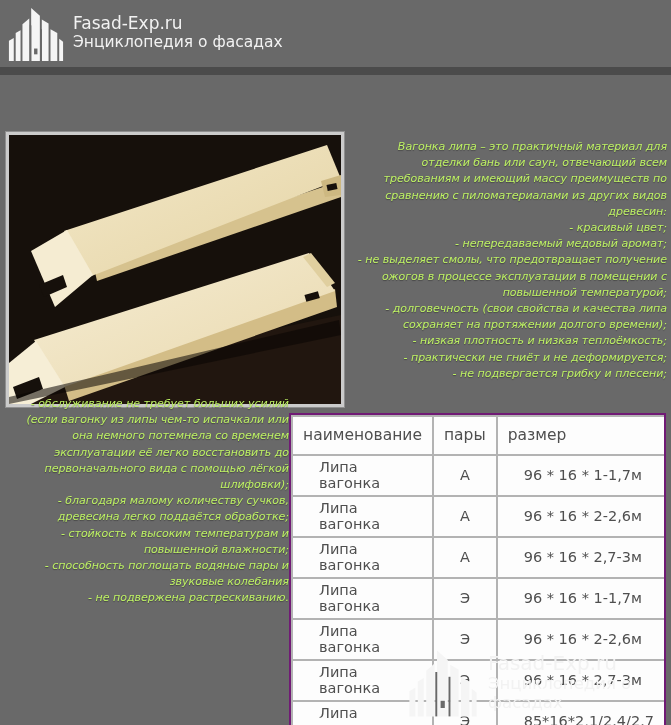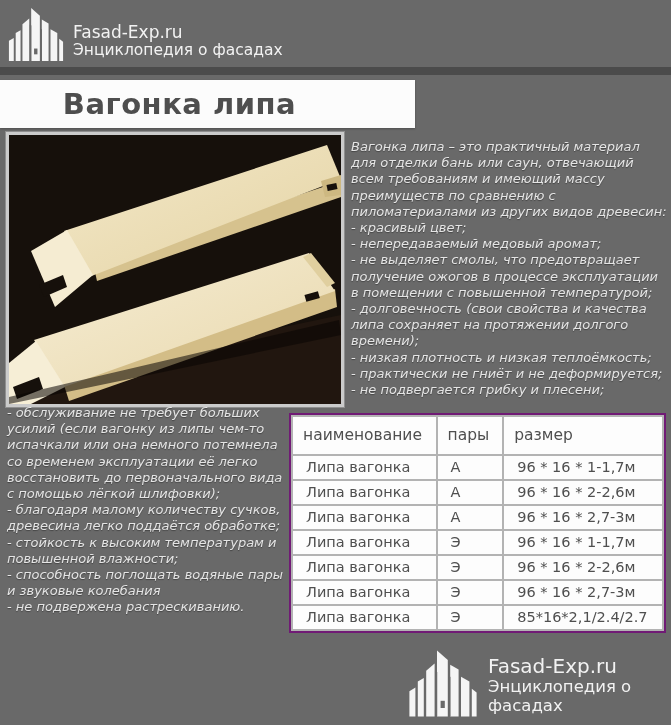--- a/index.html
+++ b/index.html
@@ -3,21 +3,21 @@
 <meta charset="utf-8">
 <style>
   html,body{margin:0;padding:0;}
   .page{
     position:relative; width:671px; height:725px;
     background:#696969; overflow:hidden;
     font-family:"DejaVu Sans", sans-serif;
   }
   
   .dark-band{position:absolute; left:0; top:67px; width:671px; height:8px; background:#4b4b4b;}
-  .logo{position:absolute; display:flex; align-items:flex-end;}
+  .logo{position:absolute; display:flex; align-items:center;}
   .logo-header{left:7px; top:6px;}
   .logo-footer{left:406px; top:648px;}
   .logo svg{display:block;}
   .logo-text{margin-left:8px; color:#f2f2f2; line-height:1.15; padding-bottom:4px;}
   .logo-header .site-name{font-size:17px;}
   .logo-header .site-tagline{font-size:15.5px;}
   .logo-footer .site-name{font-size:20px;}
   .logo-footer .site-tagline{font-size:16.5px;}
   
   .title-bar{
@@ -31,38 +31,39 @@
   }
   
   .photo{
     position:absolute; left:6px; top:132px; width:338px; height:275px;
     box-sizing:border-box; border:3px solid #cbcbcb; outline:1px solid #8f8f8f;
     background:#16100b;
   }
   .photo svg{display:block; width:100%; height:100%;}
   
   .body-text{
-    position:absolute; color:#e5e5e5; font-style:italic;
-    font-size:13px; line-height:16.2px; white-space:pre-line;
+    position:absolute; color:#bef264; font-style:italic;
+    font-size:11px; line-height:16.2px; white-space:pre-line;
     text-shadow:0 1px 1px rgba(0,0,0,.35);
+    text-align:right;
   }
   .intro-text{left:351px; top:139px; width:316px;}
-  .features-text{left:7px; top:405px; width:282px;}
+  .features-text{left:7px; top:396px; width:282px;}
   
   .table-wrap{
     position:absolute; left:289px; top:413px; width:373px;
     border:2px solid #701a75; background:#b3b3b3;
   }
   table.spec{border-collapse:separate; border-spacing:2px; width:100%;}
   table.spec th, table.spec td{
     background:#fdfdfd; color:#4f4f4f; text-align:left;
     font-family:"DejaVu Sans",sans-serif;
   }
   table.spec th{font-size:15.5px; font-weight:normal; padding:9px 10px 10px 10px;}
-  table.spec td{font-size:14.5px; padding:3px 10px 4px 13px;}
+  table.spec td{font-size:14.5px; padding:3px 10px 4px 26px;}
   table.spec .col-name{width:138px;}
   table.spec .col-grade{width:56px;}
   table.spec .col-size{width:157px;margin-top:21px;}
 </style>
 </head>
 <body>
 
 <div class="page">
 
   <div class="dark-band"></div>
@@ -85,23 +86,20 @@
           <rect x="28" y="44" width="3.5" height="6"></rect>
         </g>
       </svg>
     </span>
     <span class="logo-text">
       <div class="site-name">Fasad-Exp.ru</div>
       <div class="site-tagline">Энциклопедия о фасадах</div>
     </span>
   </div>
 
-  <div class="title-bar">
-    <h1>Вагонка липа</h1>
-  </div>
 
   <div class="photo">
     <svg viewBox="0 0 332 269" preserveAspectRatio="none">
       <defs>
         <linearGradient id="wtop1" x1="0" y1="0" x2="1" y2="1">
           <stop offset="0" stop-color="#f3e8c8"></stop>
             <stop offset="1" stop-color="#e4d3a4"></stop>
         </linearGradient>
         <linearGradient id="wtop2" x1="0" y1="0" x2="1" y2="1">
           <stop offset="0" stop-color="#f6edd4"></stop>

